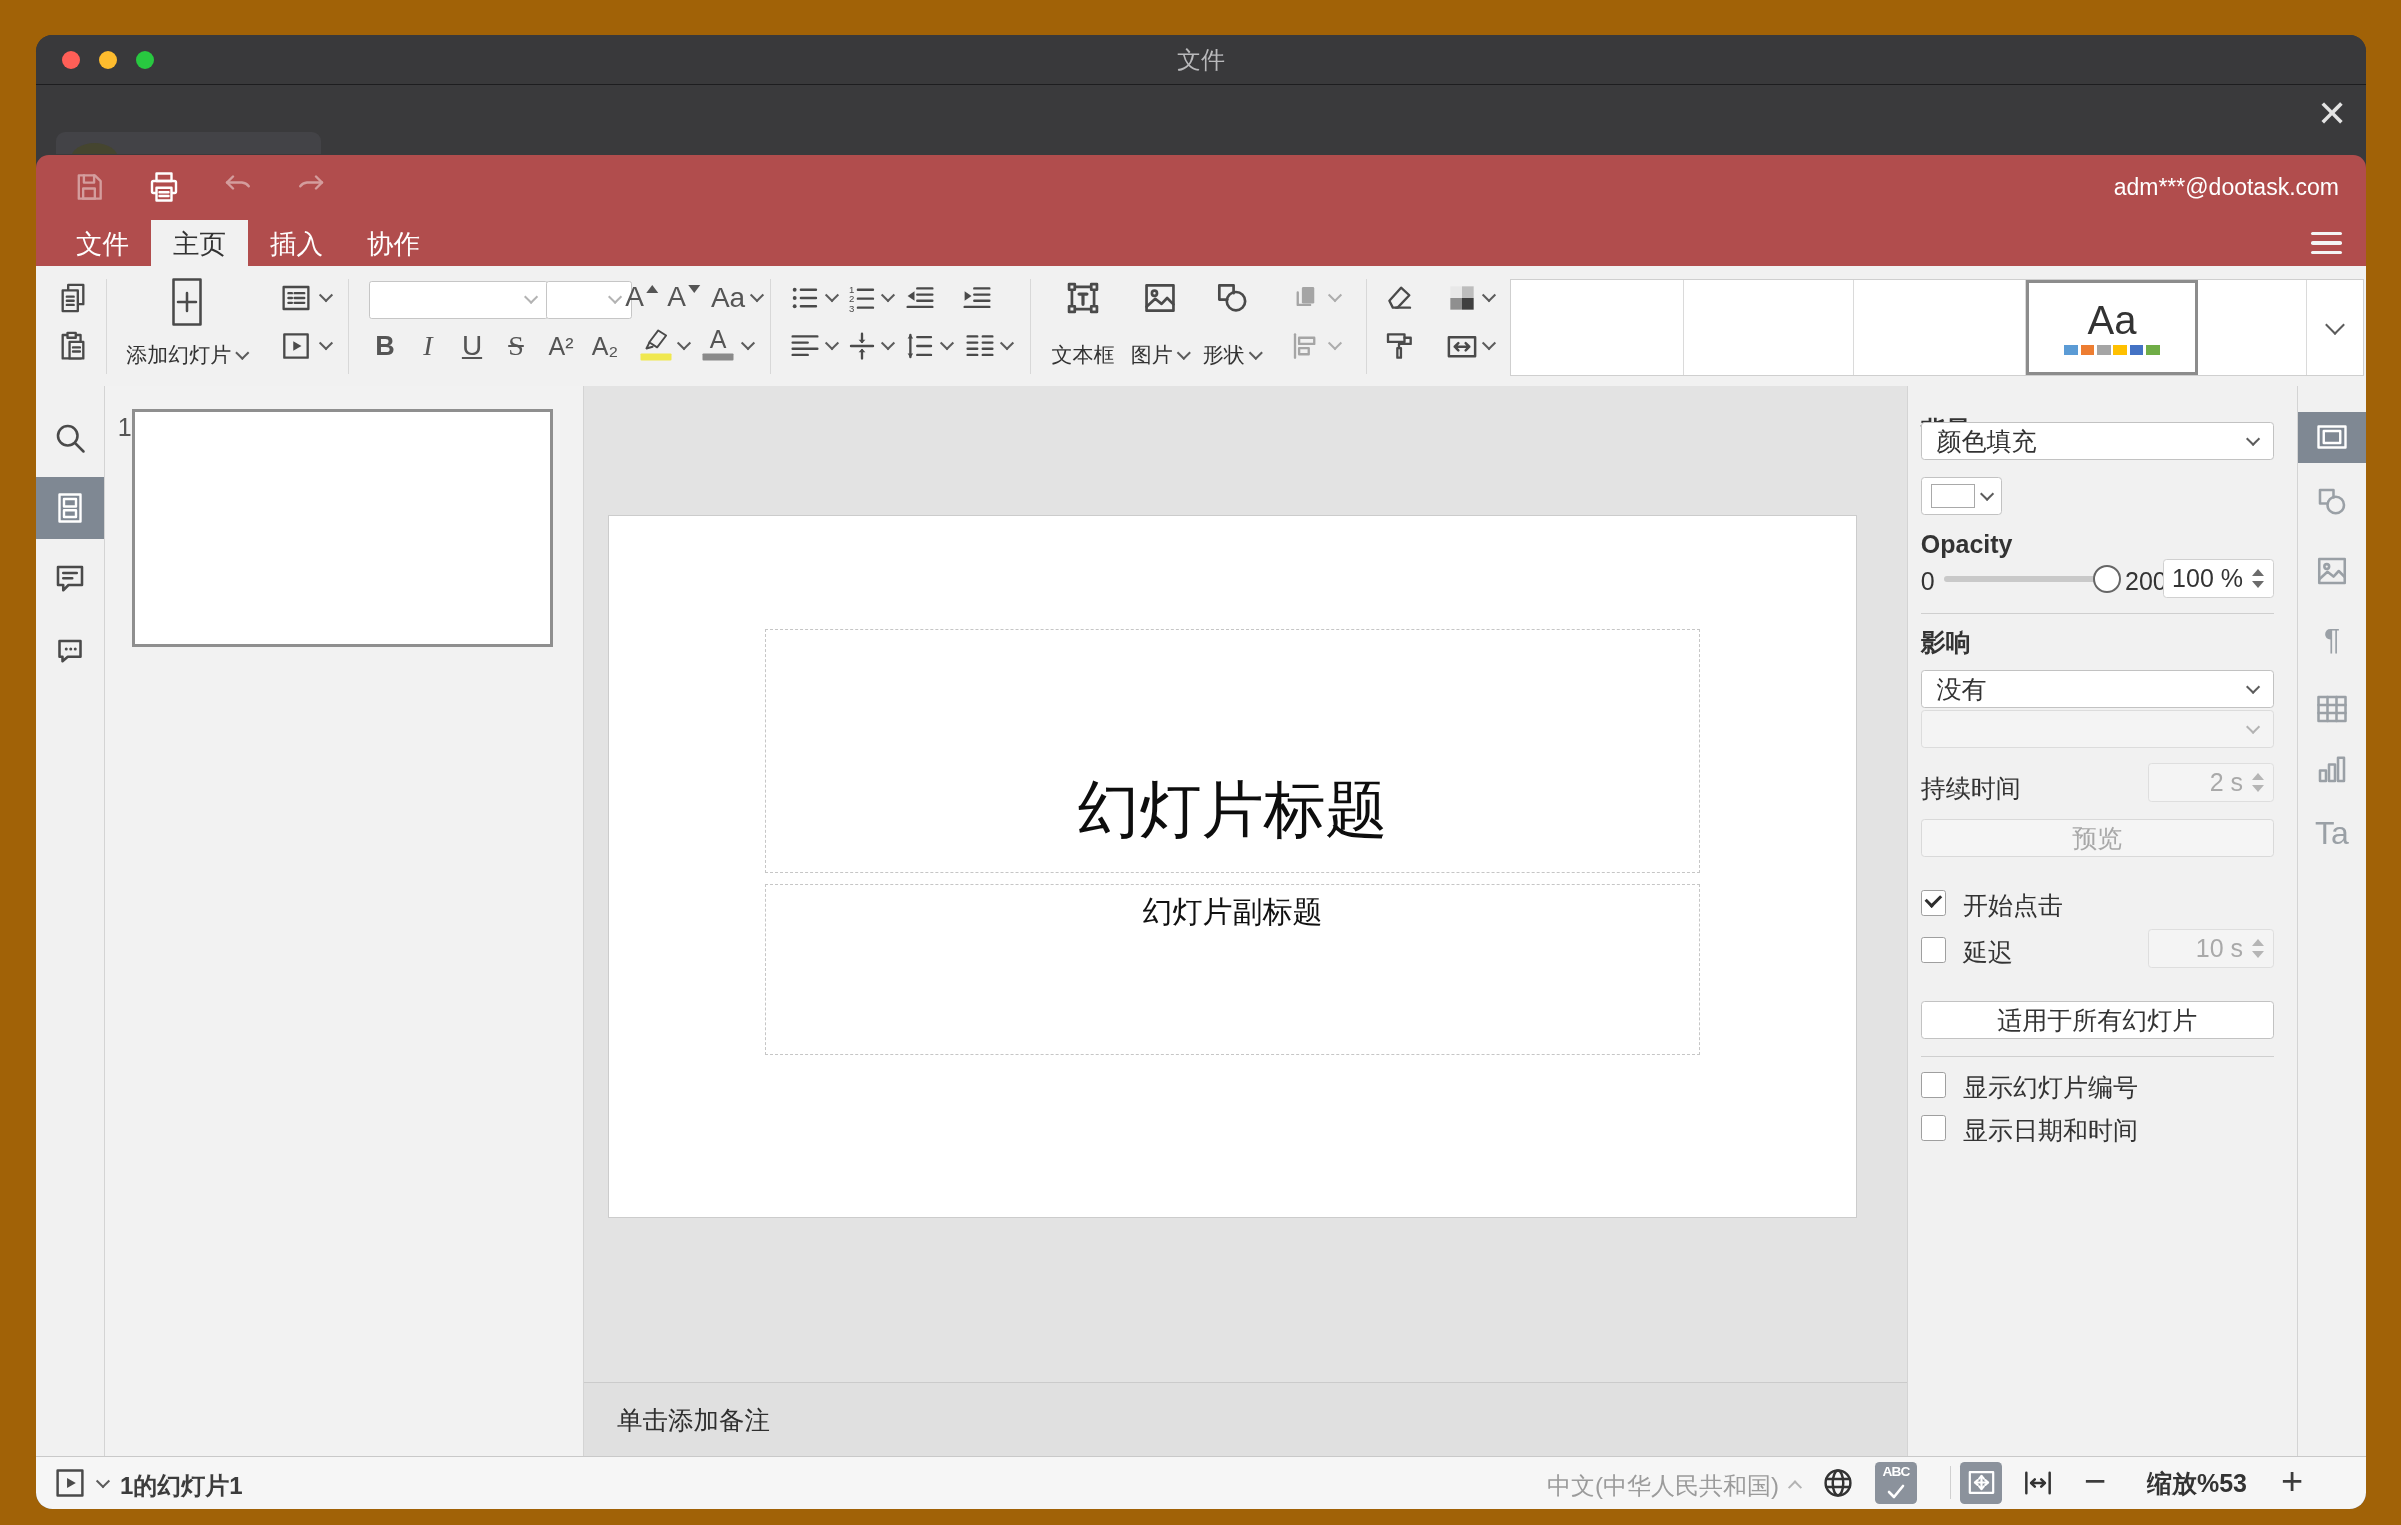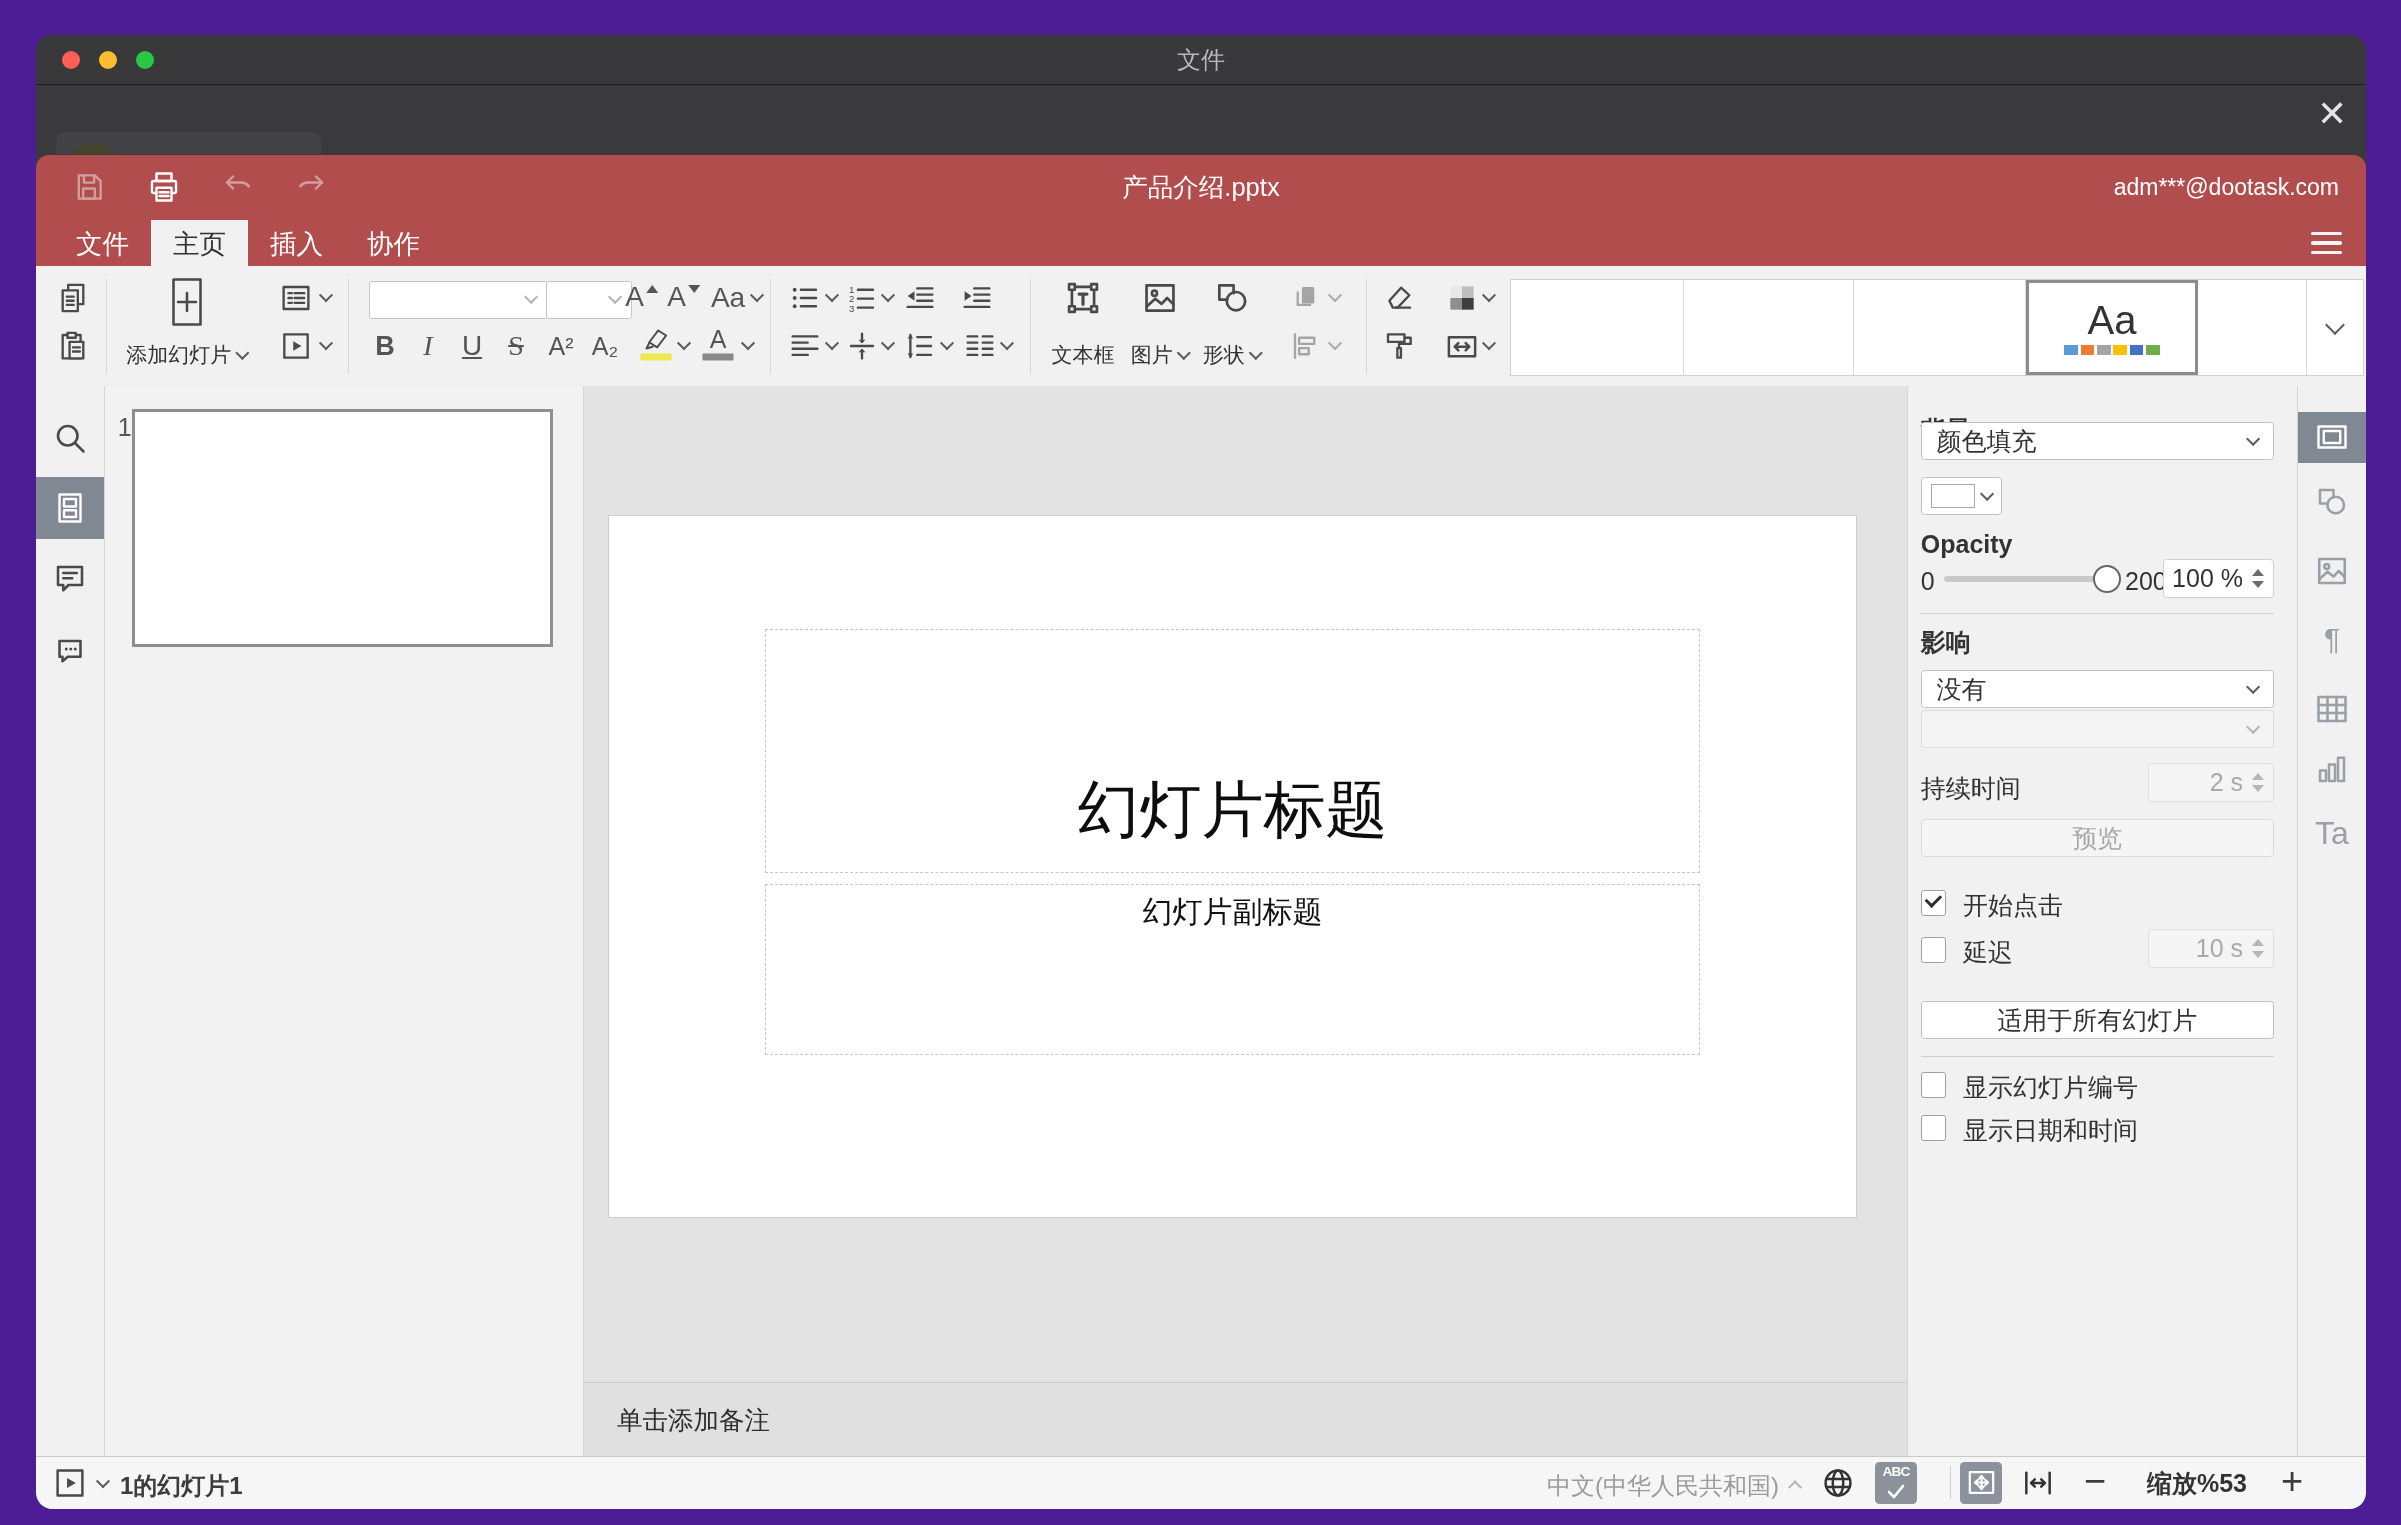--- a/index.html
+++ b/index.html
@@ -1,16 +1,16 @@
 <!DOCTYPE html>
 <html style="font-size:14.6px"><head>
 <meta charset="utf-8">
 <style>
 html,body{margin:0;padding:0;background:#000}
-.screen{position:relative;width:2401px;height:1526px;background:#4c1d95;overflow:hidden;
+.screen{position:relative;width:2401px;height:1526px;background:#a16207;overflow:hidden;
   font-family:"Liberation Sans","DejaVu Sans",sans-serif;-webkit-font-smoothing:antialiased}
 .abs{position:absolute}
 .window{position:absolute;left:36px;top:35px;width:2330px;height:1474px;background:#3a3a3c;
   border-radius:16.4px;overflow:hidden}
 
 .titlebar{position:absolute;left:0;top:0;width:100%;height:49px;background:#39393b;border-bottom:1.8px solid #1d1d1f}
 .lights{position:absolute;left:25.5px;top:15.5px;display:flex;gap:19px}
 .light{width:18px;height:18px;border-radius:50%}
 .tb-title{position:absolute;left:0;right:0;top:0;height:49px;display:flex;align-items:center;justify-content:center;
   color:#b9b9bb;font-size:24px}
@@ -148,21 +148,20 @@
             <path d="M8 13L4 9l4-4"></path>
             <path d="M4 9h10a6 6 0 0 1 4.5 2.5"></path>
           </svg>
     </div>
     <div class="ti" style="left:274px;top:32px">
       <svg class="wic dim" width="36" height="36" viewBox="0 0 24 24">
             <path d="M16 13l4-4-4-4"></path>
             <path d="M20 9H10a6 6 0 0 0-4.5 2.5"></path>
           </svg>
     </div>
-    <div class="red-title">产品介绍.pptx</div>
     <div class="red-email">adm***@dootask.com</div>
     <div class="tabs">
       <div class="tab">文件</div>
       <div class="tab active">主页</div>
       <div class="tab">插入</div>
       <div class="tab">协作</div>
     </div>
     <div class="burger">
           <i></i>
           <i></i>

